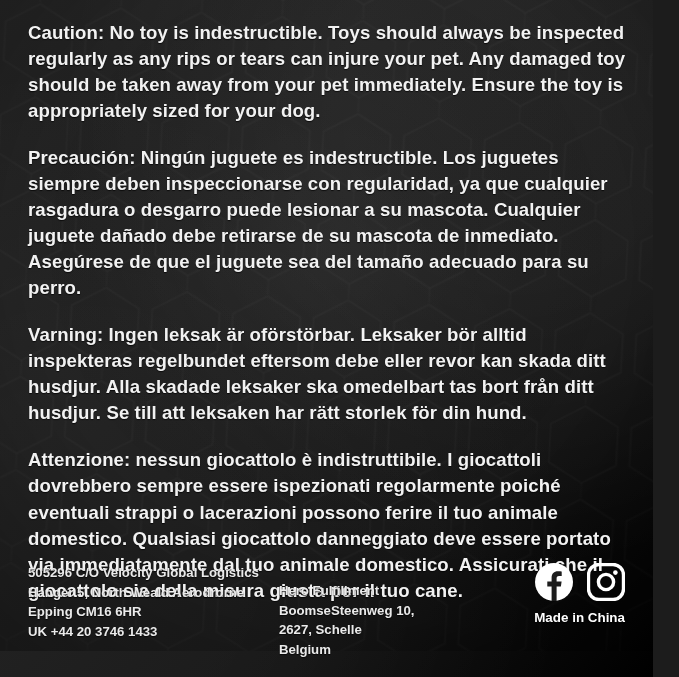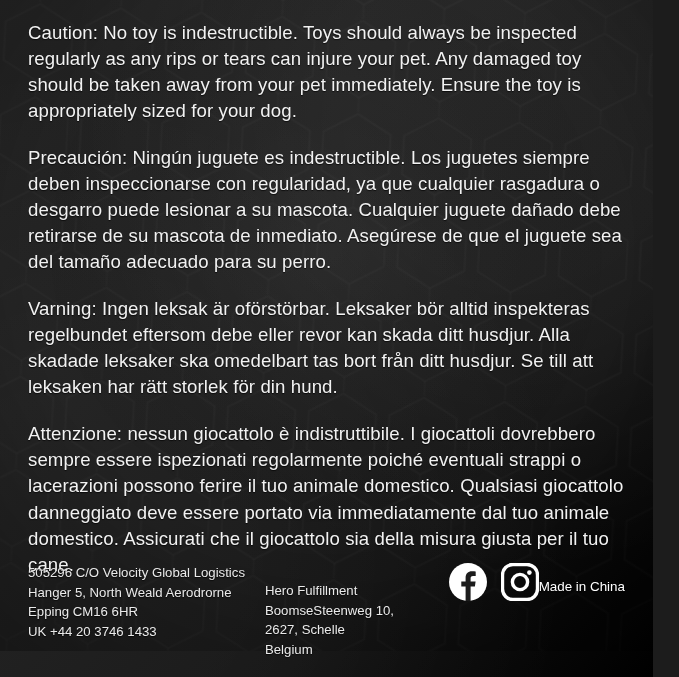--- a/index.html
+++ b/index.html
@@ -16,20 +16,21 @@
 
   #page {
     position: relative;
     width: 653px;
     height: 677px;
     background:
       radial-gradient(circle at 78% 18%, rgba(255,255,255,0.055) 0 22%, rgba(255,255,255,0) 60%),
       radial-gradient(circle at 12% 82%, rgba(255,255,255,0.04) 0 20%, rgba(255,255,255,0) 62%),
       linear-gradient(135deg, #242424 0%, #1a1a1a 40%, #121212 72%, #000000 100%);
     overflow: hidden;
+    font-weight: bold;
   }
 
   
   #texture {
     position: absolute;
     inset: 0;
     opacity: 0.5;
     pointer-events: none;
   }
 
@@ -68,20 +69,21 @@
     font-size: 13.2px;
     line-height: 1.47;
     color: #eaeaea;
     white-space: pre-line;
     text-shadow: 0 1px 1px rgba(0,0,0,0.7);
   }
   .addr.second { padding-top: 0px; margin-top: 18px; }
 
   #social {
     display: flex;
+    flex-direction: column;
     align-items: center;
     padding-right: 6px;
   }
   .icon-row {
     display: flex;
     gap: 14px;
     align-items: center;
     margin-bottom: 9px;
   }
   .made-in {

